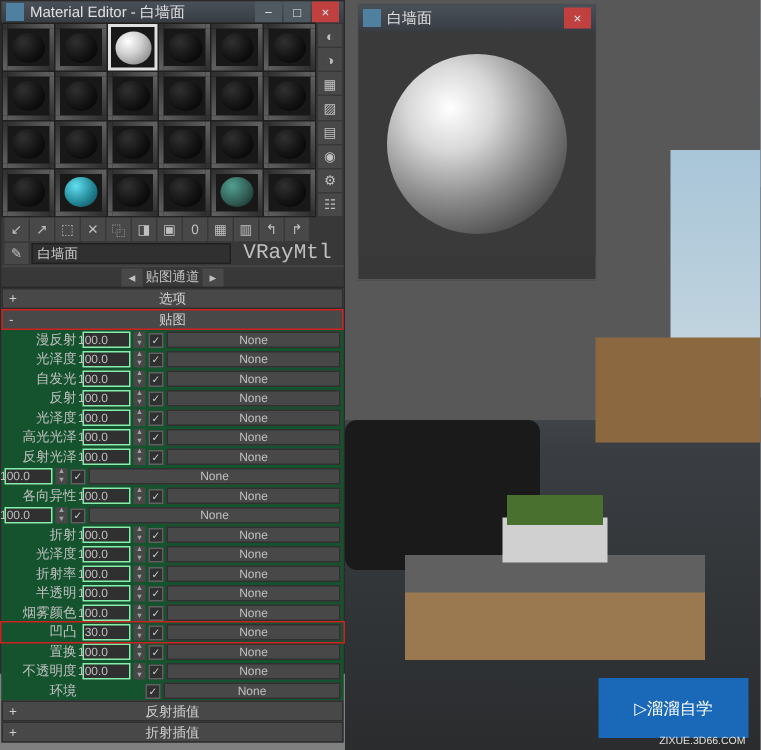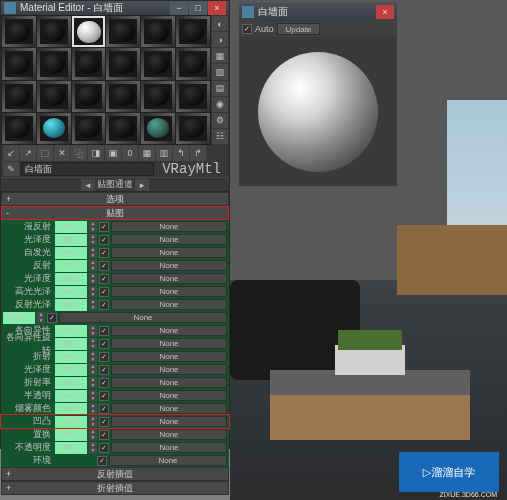--- a/index.html
+++ b/index.html
@@ -54,21 +54,21 @@
 .channel-row .btn-sm { width: 14px; height: 12px; background: #484848; margin: 0 2px; display: flex; align-items: center; justify-content: center; }
 
 .rollout { background: #383838; }
 .rollout-hdr { height: 14px; background: #484848; border: 1px solid #303030; display: flex; align-items: center; justify-content: center; font-size: 9px; color: #d0d0d0; position: relative; }
 .rollout-hdr .pm { position: absolute; left: 4px; font-size: 9px; }
 .rollout-hl { border: 1px solid #d02020 !important; }
 
 .map-table { background: #14532d; }
 .map-row { height: 13px; display: flex; align-items: center; font-size: 9px; color: #c0c0c0; padding: 0 2px; gap: 2px; }
 .map-label { width: 50px; text-align: right; padding-right: 2px; }
-.map-spin { width: 32px; height: 11px; background: #303030; border: 6px solid #86efac; display: flex; align-items: center; justify-content: flex-end; padding-right: 2px; font-size: 8px; }
+.map-spin { width: 32px; height: 11px; background: #303030; border: 1px solid #86efac; display: flex; align-items: center; justify-content: flex-end; padding-right: 14px; font-size: 8px; }
 .map-spinbtn { width: 8px; height: 11px; display: flex; flex-direction: column; }
 .map-spinbtn div { flex: 1; background: #484848; font-size: 5px; line-height: 5px; text-align: center; color: #a0a0a0; }
 .map-check { width: 10px; height: 10px; background: #303030; border: 1px solid #606060; display: flex; align-items: center; justify-content: center; font-size: 7px; color: #d0d0d0; }
 .map-none { flex: 1; height: 11px; background: #484848; border: 1px solid #303030; display: flex; align-items: center; justify-content: center; font-size: 8px; }
 .map-row-hl { outline: 1px solid #d02020; }
 
 
 .preview-win { position: absolute; left: 238px; top: 2px; width: 160px; height: 185px; background: #383838; border: 1px solid #555; }
 .preview-title { height: 18px; background: linear-gradient(to bottom, #4a5058 0%, #383d44 100%); display: flex; align-items: center; padding: 0 3px; font-size: 10px; color: #e0e0e0; }
 .preview-ctrl { height: 16px; background: #404040; display: flex; align-items: center; gap: 3px; padding: 0 3px; font-size: 9px; color: #c0c0c0; }
@@ -319,21 +319,20 @@
     <div class="map-label">各向异性</div>
     <div class="map-spin">100.0</div>
           <div class="map-spinbtn">
             <div>▲</div>
             <div>▼</div>
           </div>
     <div class="map-check">✓</div>
     <div class="map-none">None</div>
         </div>
         <div class="map-row">
-    <div class="map-label">各向异性旋转</div>
     <div class="map-spin">100.0</div>
           <div class="map-spinbtn">
             <div>▲</div>
             <div>▼</div>
           </div>
     <div class="map-check">✓</div>
     <div class="map-none">None</div>
         </div>
         <div class="map-row">
     <div class="map-label">折射</div>
@@ -440,21 +439,16 @@
 </div>
 
 <div class="preview-win">
   <div class="preview-title">
     <div class="titlebar-icon"></div>
     <span>白墙面</span>
     <div class="win-btns">
       <div class="win-btn win-close">×</div>
     </div>
   </div>
-  <div class="preview-ctrl">
-    <div class="auto-chk">✓</div>
-    <span>Auto</span>
-    <div class="update-btn">Update</div>
-  </div>
   <div class="preview-view">
     <div class="preview-sphere"></div>
   </div>
 </div>
 
 </body></html>

